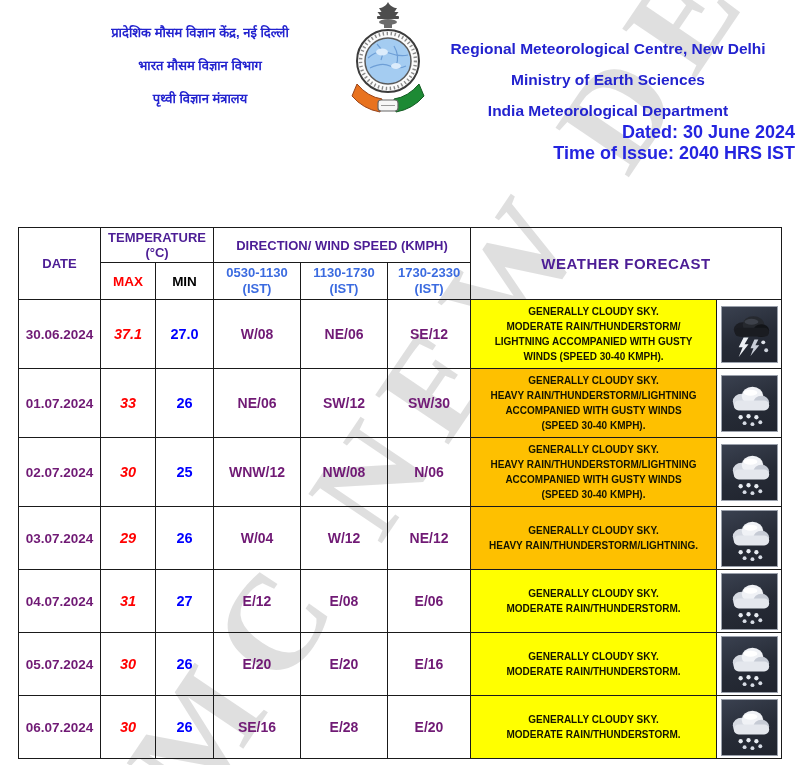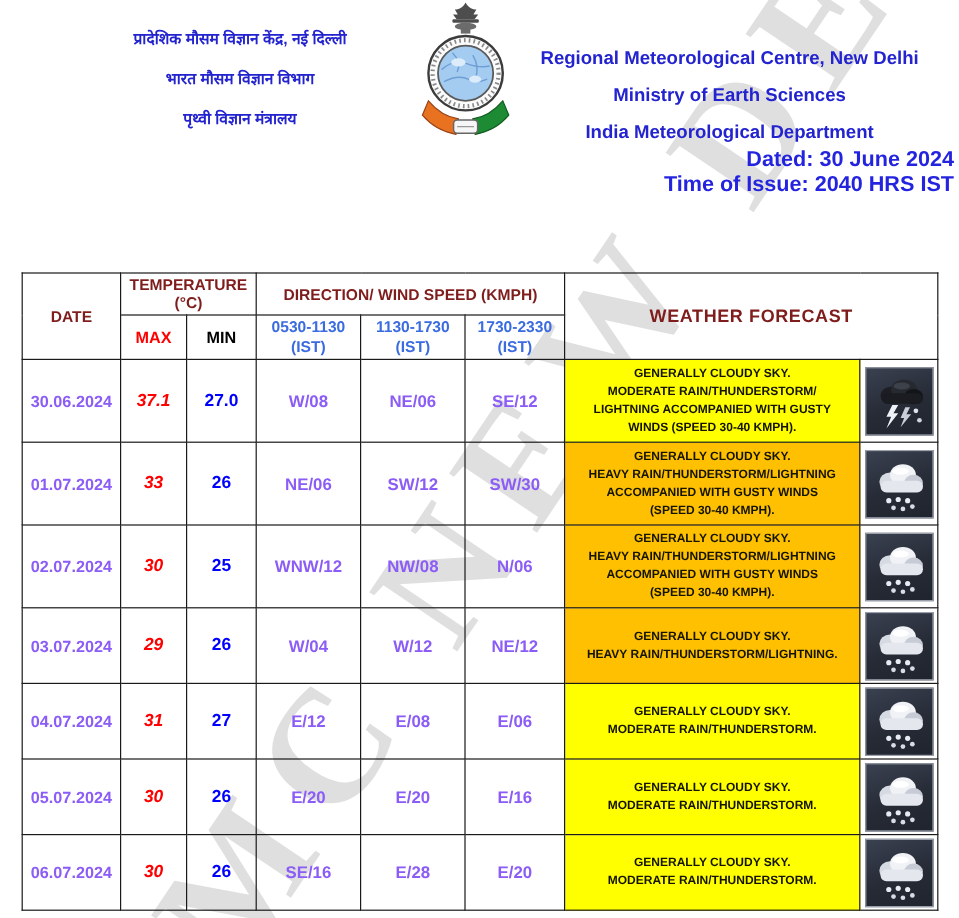--- a/index.html
+++ b/index.html
@@ -95,32 +95,32 @@
   }
   table.forecast th, table.forecast td {
     border: 1.6px solid #1a1a1a;
     text-align: center;
     vertical-align: middle;
     background: transparent;
   }
   thead th {
     font-size: 13px;
     font-weight: bold;
-    color: #7f1d1d;
+    color: #4c1d95;
     height: 35px;
     padding: 2px;
   }
   th .slot-range, th .slot-ist { display: block; line-height: 16px; }
   .th-slot { color: #3b6be0; font-size: 13px; }
   .th-max { color: #ff0000; font-size: 13.5px; }
   .th-min { color: #000000; font-size: 13.5px; }
   .th-weather { font-size: 15px; letter-spacing: 0.5px; }
   .th-temp-line { display: block; line-height: 15px; }
 
-  tbody td { height: 63px; font-weight: bold; color: #8b5cf6; font-size: 14px; }
+  tbody td { height: 63px; font-weight: bold; color: #701a75; font-size: 14px; }
   td.c-date { font-size: 13.5px; }
   td.c-max { color: #ff0000; font-size: 14.5px; font-style: italic; }
   td.c-min { color: #0000ff; font-size: 14.5px; }
   td.c-forecast {
     font-size: 10px;
     line-height: 15px;
     white-space: pre-line;
     padding: 4px 6px;
     color: #141400;
   }

